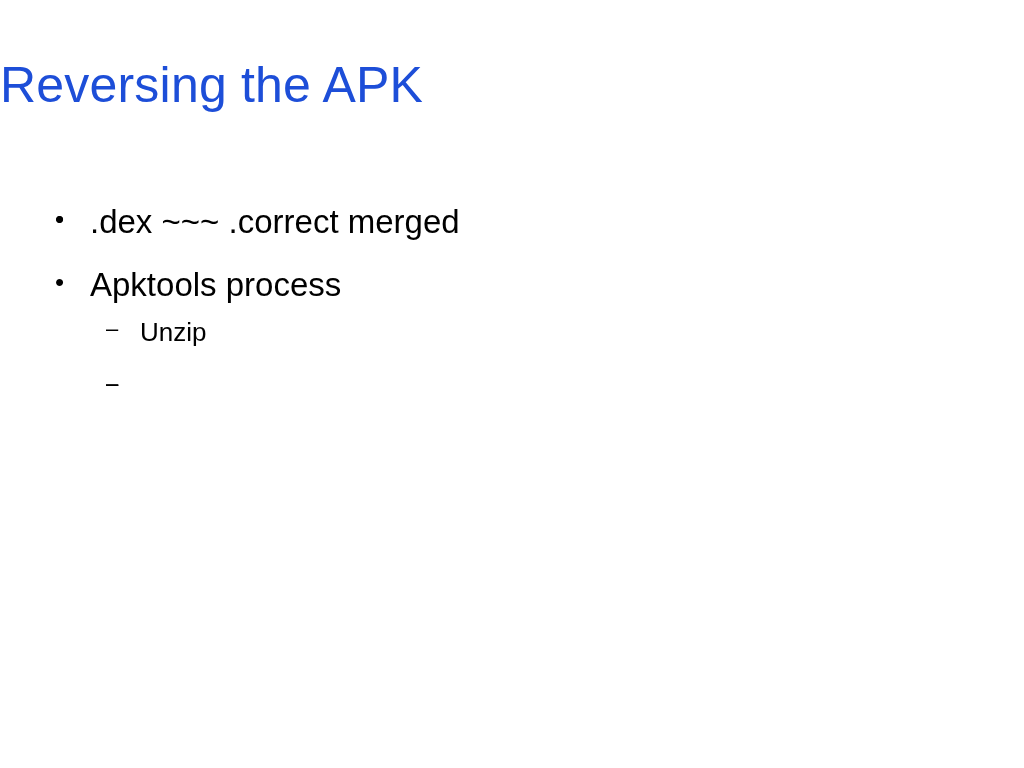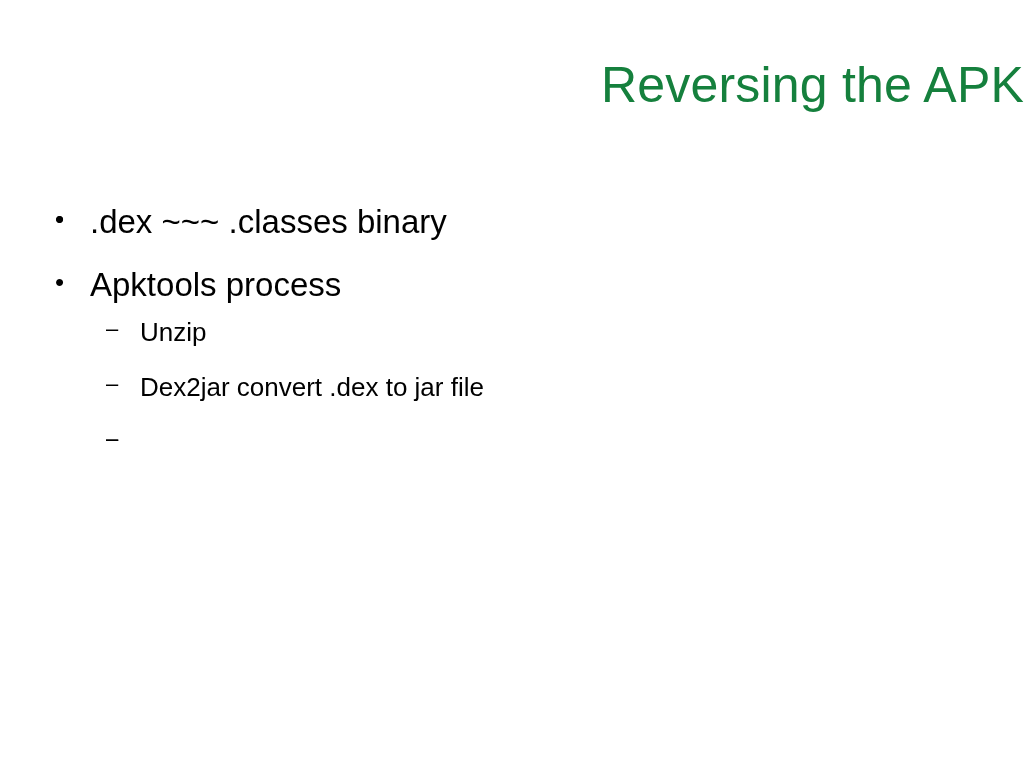--- a/index.html
+++ b/index.html
@@ -19,26 +19,26 @@
     width: 1024px;
     height: 768px;
     background: #ffffff;
     box-sizing: border-box;
   }
   .slide-title {
     position: absolute;
     top: 58px;
     left: 0;
     width: 1024px;
-    text-align: right;
+    text-align: left;
     font-size: 50px;
     font-weight: normal;
     line-height: 1.1;
     letter-spacing: 0.2px;
-    color: #15803d;
+    color: #1d4ed8;
   }
   .content {
     position: absolute;
     top: 175px;
     left: 40px;
     width: 944px;
   }
   ul.level1 {
     list-style: none;
     margin: 0;
@@ -92,35 +92,34 @@
 
   <div class="content">
     <ul class="level1">
 
       <li class="bullet1">
         <span class="b1marker">•</span>
       </li>
 
       <li class="bullet1">
         <span class="b1marker">•</span>
-        <span class="b1text">.dex ~~~ .classes binary</span>
+        <span class="b1text">.dex ~~~ .correct merged</span>
       </li>
 
       <li class="bullet1">
         <span class="b1marker">•</span>
         <span class="b1text">Apktools process</span>
 
         <ul class="level2">
           <li class="bullet2">
             <span class="b2marker">–</span>
             <span class="b2text">Unzip</span>
           </li>
           <li class="bullet2">
             <span class="b2marker">–</span>
-            <span class="b2text">Dex2jar convert .dex to jar file</span>
           </li>
           <li class="bullet2">
             <span class="b2marker">–</span>
           </li>
           <li class="bullet2">
             <span class="b2marker">–</span>
           </li>
         </ul>
       </li>
 

